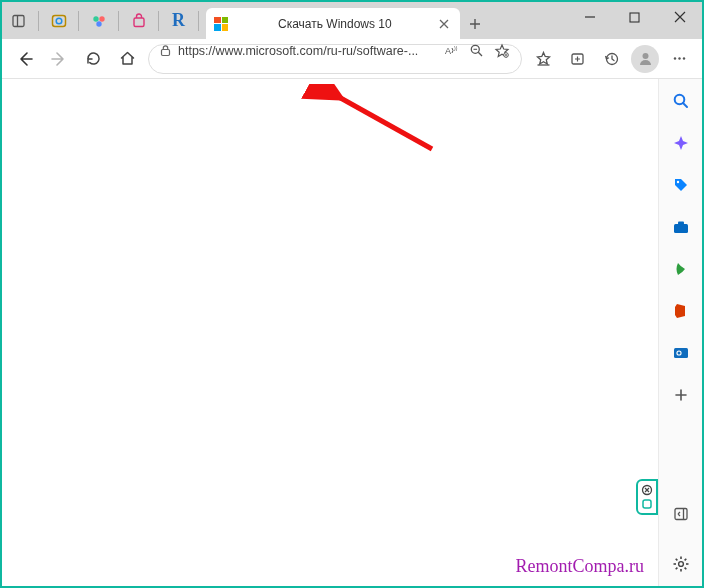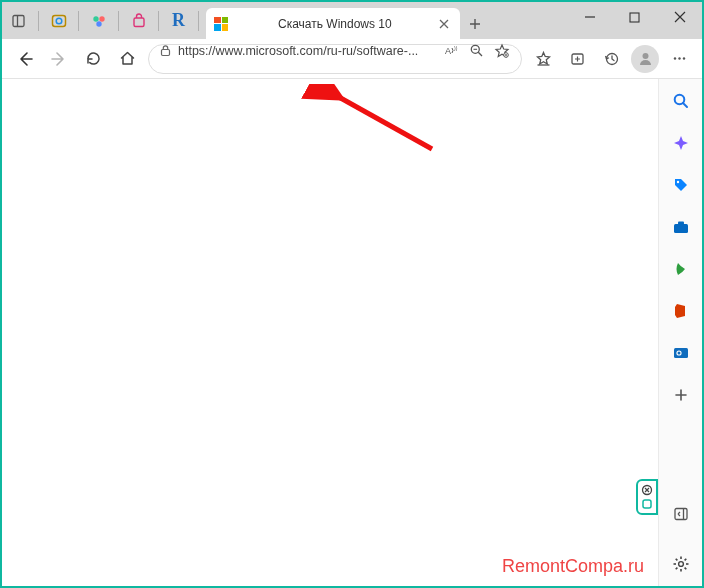--- a/index.html
+++ b/index.html
@@ -20,21 +20,21 @@
 .tbtn { width: 34px; height: 34px; display: flex; align-items: center; justify-content: center; border-radius: 4px; }
 .addr { flex: 1; height: 30px; background: #fff; border: 1px solid #ddd; border-radius: 15px; display: flex; align-items: center; padding: 0 6px 16px 10px; margin: 0 4px; }
 .addr-text { font-size: 12.5px; color: #444; white-space: nowrap; overflow: hidden; text-overflow: ellipsis; flex: 1; margin: 0 6px; }
 .fade { opacity: .55; }
 .avatar { width: 28px; height: 28px; border-radius: 50%; background: #dcdcdc; display: flex; align-items: center; justify-content: center; }
 .body { flex: 1; display: flex; }
 .page { flex: 1; background: #fff; position: relative; }
 .sidebar { width: 44px; background: #fafafa; border-left: 1px solid #eaeaea; display: flex; flex-direction: column; align-items: center; padding-top: 8px; gap: 14px; }
 .side-icon { width: 28px; height: 28px; display: flex; align-items: center; justify-content: center; }
 .side-bottom { margin-top: auto; margin-bottom: 8px; width: 28px; height: 28px; display:flex; align-items:center; justify-content:center;}
-.watermark { position: absolute; right: 58px; bottom: 9px; font-size: 18px; color: #ef4444; font-family: Liberation Sans, sans-serif; }
+.watermark { position: absolute; right: 58px; bottom: 9px; font-size: 18px; color: #a21caf; font-family: Liberation Serif, serif; }
 .arrow { position: absolute; top: 5px; left: 280px; pointer-events: none; }
 .ms-logo { display: inline-grid; grid-template: 1fr 1fr / 1fr 1fr; width: 14px; height: 14px; gap: 1px; }
 .ms-logo span:nth-child(1){background:#f25022;} .ms-logo span:nth-child(2){background:#7fba00;}
 .ms-logo span:nth-child(3){background:#00a4ef;} .ms-logo span:nth-child(4){background:#ffb900;}
 .pin-R { font-family: Georgia, serif; font-weight: bold; font-size: 18px; color: #1f6dbf; }
 svg { display: block; }
 .float-badge { position:absolute; right:0; top:400px; width:22px; height:36px; border:2px solid #0fb8a0; border-radius:6px 0 0 6px; background:#fff; display:flex; flex-direction:column; align-items:center; justify-content:center; gap:2px;}
 </style>
 </head>
 <body>

